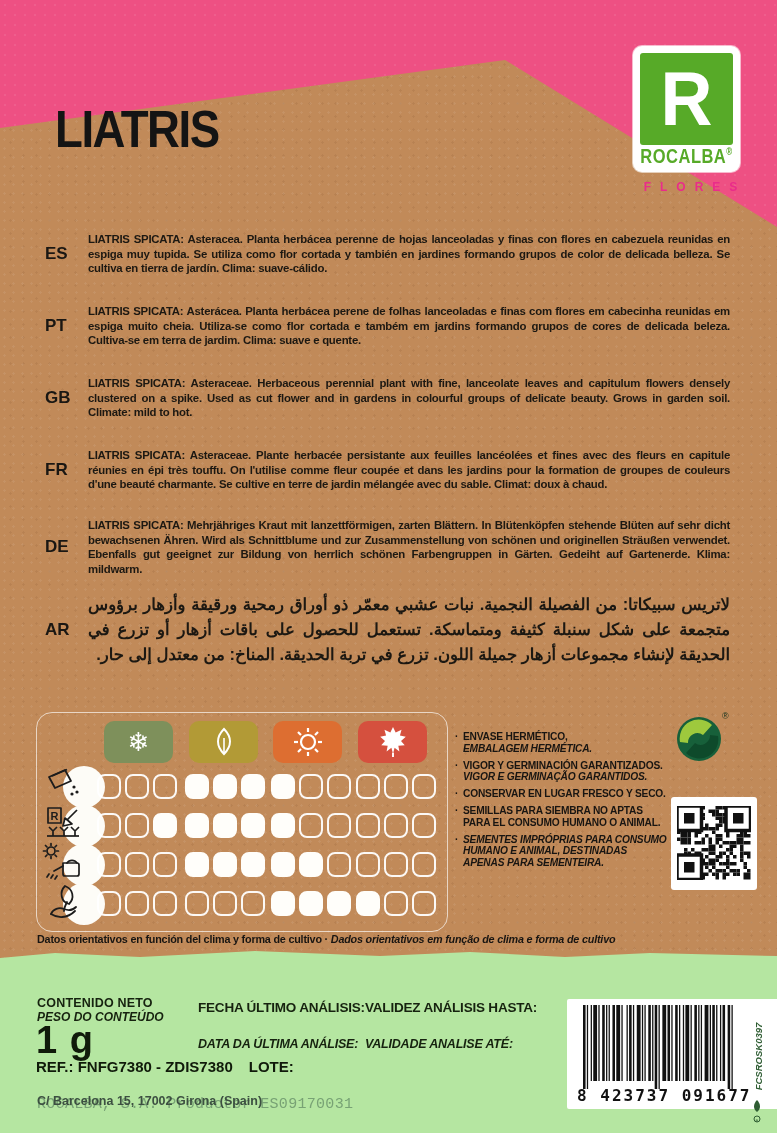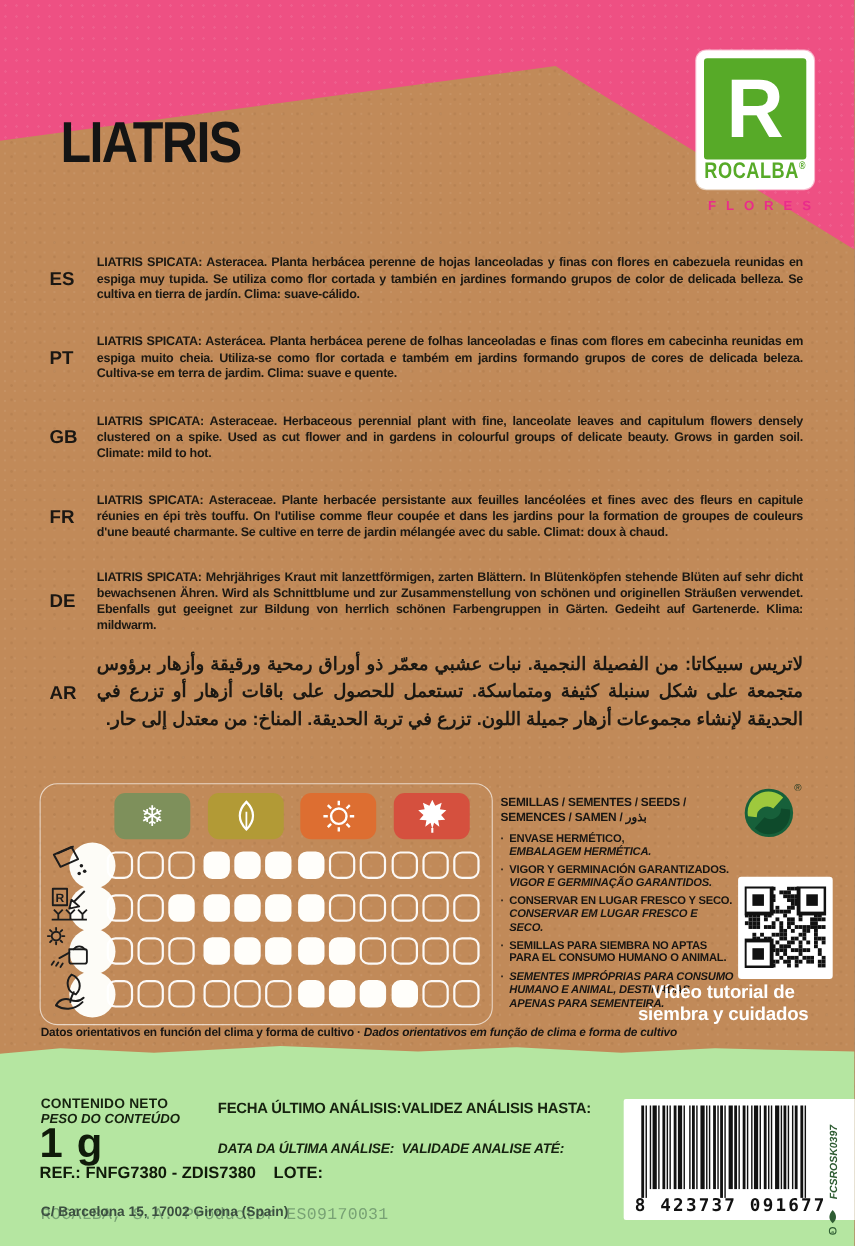--- a/index.html
+++ b/index.html
@@ -282,43 +282,39 @@
           <div class="mcell filled" style="left: 319px;"></div>
           <div class="mcell" style="left: 347px;"></div>
           <div class="mcell" style="left: 375px;"></div>
         </div>
     </div>
   </div>
 
   <div class="cal-caption"><span class="es">Datos orientativos en función del clima y forma de cultivo</span><span> · </span><span class="pt">Dados orientativos em função de clima e forma de cultivo</span></div>
 
   <div class="seed-info">
-    <div class="t">
-      <span>SEMILLAS / SEMENTES / SEEDS /</span><br><span>SEMENCES / SAMEN / بذور</span>
-    </div>
     <div class="bullets">
       <div class="bullet">
           <span class="dot">·</span>
         <span class="bl">
             <span class="b-line">ENVASE HERMÉTICO,</span>
             <span class="b-line it">EMBALAGEM HERMÉTICA.</span>
           </span>
         </div>
       <div class="bullet">
           <span class="dot">·</span>
         <span class="bl">
             <span class="b-line">VIGOR Y GERMINACIÓN GARANTIZADOS.</span>
             <span class="b-line it">VIGOR E GERMINAÇÃO GARANTIDOS.</span>
           </span>
         </div>
       <div class="bullet">
           <span class="dot">·</span>
         <span class="bl">
             <span class="b-line">CONSERVAR EN LUGAR FRESCO Y SECO.</span>
-            <span class="b-line it">CONSERVAR EM LUGAR FRESCO E SECO.</span>
           </span>
         </div>
       <div class="bullet">
           <span class="dot">·</span>
         <span class="bl">
             <span class="b-line">SEMILLAS PARA SIEMBRA NO APTAS PARA EL CONSUMO HUMANO O ANIMAL.</span>
           </span>
         </div>
       <div class="bullet">
           <span class="dot">·</span>
@@ -491,23 +487,20 @@
         <rect x="70" y="70" width="3.5" height="3.5" fill="#111"></rect>
         <rect x="0" y="0" width="24.5" height="24.5" fill="none" stroke="#111" stroke-width="3.5"></rect>
         <rect x="7" y="7" width="10.5" height="10.5" fill="#111"></rect>
         <rect x="49" y="0" width="24.5" height="24.5" fill="none" stroke="#111" stroke-width="3.5"></rect>
         <rect x="56" y="7" width="10.5" height="10.5" fill="#111"></rect>
         <rect x="0" y="49" width="24.5" height="24.5" fill="none" stroke="#111" stroke-width="3.5"></rect>
         <rect x="7" y="56" width="10.5" height="10.5" fill="#111"></rect>
       </svg>
     </div>
 
-  <div class="video-txt">
-    <span>Vídeo tutorial de</span><br><span>siembra y cuidados</span>
-  </div>
 
   <div class="green-band"></div>
 
   <div class="net-label">CONTENIDO NETO</div>
   <div class="net-label-pt">PESO DO CONTEÚDO</div>
   <div class="net-value">1 g</div>
   <div class="ref-line"><span>REF.: FNFG7380 - ZDIS7380</span><span class="lot">LOTE:</span></div>
   <div class="producer">ROCALBA, S.A.   Productor ES09170031</div>
   <div class="address">C/ Barcelona 15, 17002 Girona (Spain)</div>
 

